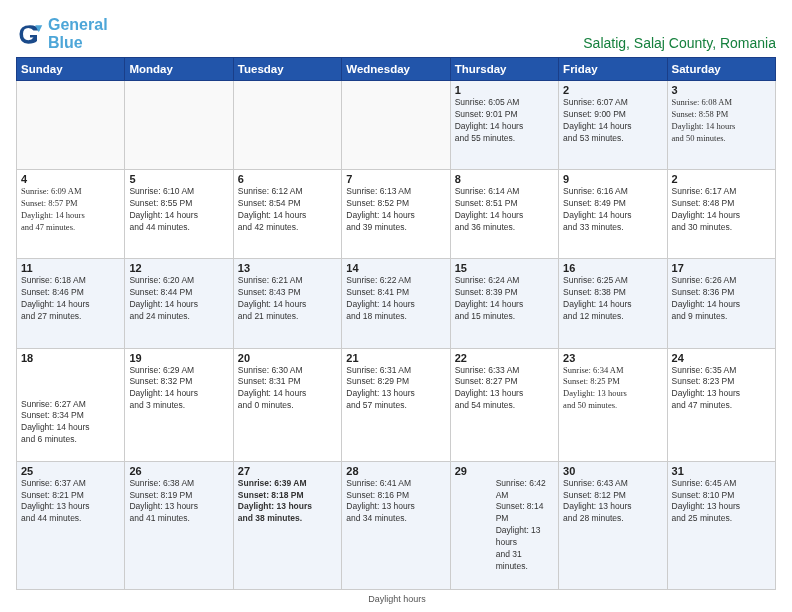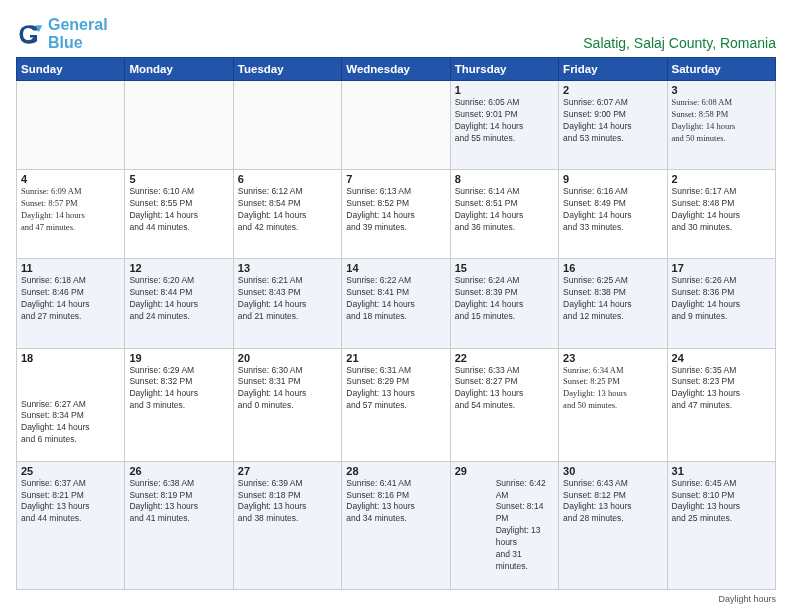--- a/index.html
+++ b/index.html
@@ -97,21 +97,21 @@
       color: #333;
       line-height: 1.4;
     }
     .empty-cell {
       background: #f9f9f9 !important;
     }
     .footer {
       margin-top: 4px;
       font-size: 9px;
       color: #555;
-      text-align: right;
+      text-align: center;
       padding-left: 2px;
     }
   </style>
 </head>
 <body>
 
 <div class="page">
   <div class="header">
     <div class="logo">
       <svg class="logo-icon" viewBox="0 0 32 32" xmlns="http://www.w3.org/2000/svg">
@@ -331,21 +331,21 @@
           </td>
           <td>
             <span class="day-number">26</span>
             <div class="day-info" style="white-space: pre-line;">Sunrise: 6:38 AM
 Sunset: 8:19 PM
 Daylight: 13 hours
 and 41 minutes.</div>
           </td>
           <td>
             <span class="day-number">27</span>
-            <div class="day-info" style="white-space: pre-line;">Sunrise: 6:39 AM
+            <div class="day-info" style="white-space: pre-line; font-weight: bold;">Sunrise: 6:39 AM
 Sunset: 8:18 PM
 Daylight: 13 hours
 and 38 minutes.</div>
           </td>
           <td>
             <span class="day-number">28</span>
             <div class="day-info" style="white-space: pre-line;">Sunrise: 6:41 AM
 Sunset: 8:16 PM
 Daylight: 13 hours
 and 34 minutes.</div>

